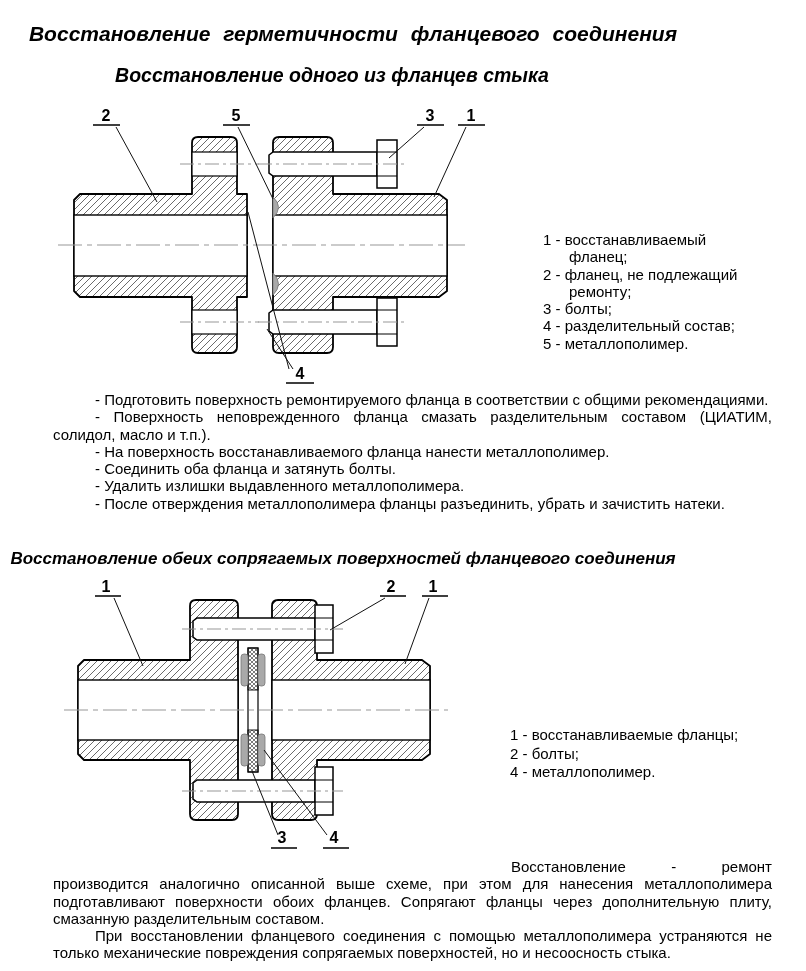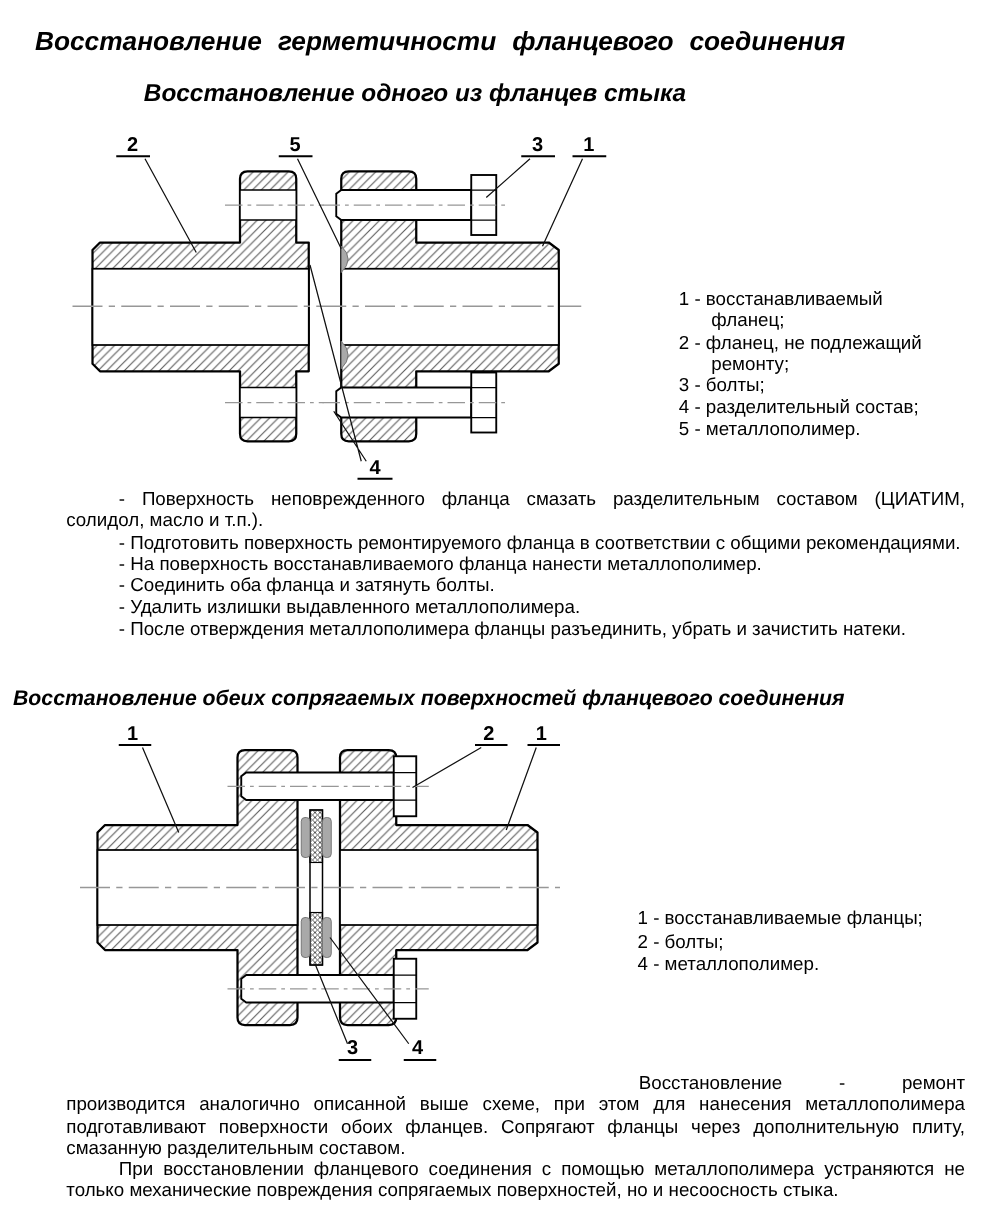--- a/index.html
+++ b/index.html
@@ -1,19 +1,19 @@
 <!DOCTYPE html>
 <html><head>
 <meta charset="utf-8">
 <style>
   html,body{margin:0;padding:0;background:#fff;}
   .page{position:relative;width:806px;height:971px;background:#fff;overflow:hidden;
         font-family:"Liberation Sans",sans-serif;color:#000;}
-  .title1{position:absolute;top:22px;left:0;width:706px;
-          font-size:21px;font-weight:bold;font-style:italic;word-spacing:7px;margin-left:28px;}
+  .title1{position:absolute;top:22px;left:0;width:706px;text-align:center;
+          font-size:21px;font-weight:bold;font-style:italic;word-spacing:7px;}
   .title2{position:absolute;top:64px;left:0;width:664px;text-align:center;
           font-size:19.5px;font-weight:bold;font-style:italic;}
   .section-title{position:absolute;top:549px;left:0;width:686px;text-align:center;
           font-size:17px;font-weight:bold;font-style:italic;}
   .diagram1{position:absolute;left:30px;top:100px;width:500px;height:290px;}
   .diagram2{position:absolute;left:40px;top:578px;width:440px;height:290px;}
   .legend{position:absolute;font-size:15px;line-height:17.3px;color:#000000;}
   .legend1{left:543px;top:231px;width:202px;}
   .legend2{left:510px;top:726px;width:262px;line-height:18.6px;}
   .legend-item{padding-left:26px;text-indent:-26px;}
@@ -90,22 +90,22 @@
 
   <div class="legend legend1">
     <div class="legend-item">1 - восстанавливаемый фланец;</div>
     <div class="legend-item">2 - фланец, не подлежащий ремонту;</div>
     <div class="legend-item">3 - болты;</div>
     <div class="legend-item">4 - разделительный состав;</div>
     <div class="legend-item">5 - металлополимер.</div>
   </div>
 
   <div class="instructions">
+    <p class="instr-item">- Подготовить поверхность ремонтируемого фланца в соответствии с общими рекомендациями.</p>
     <p class="instr-item">- Поверхность неповрежденного фланца смазать разделительным составом (ЦИАТИМ, солидол, масло и т.п.).</p>
-    <p class="instr-item">- Подготовить поверхность ремонтируемого фланца в соответствии с общими рекомендациями.</p>
     <p class="instr-item">- На поверхность восстанавливаемого фланца нанести металлополимер.</p>
     <p class="instr-item">- Соединить оба фланца и затянуть болты.</p>
     <p class="instr-item">- Удалить излишки выдавленного металлополимера.</p>
     <p class="instr-item">- После отверждения металлополимера фланцы разъединить, убрать и зачистить натеки.</p>
   </div>
 
   <div class="section-title">Восстановление обеих сопрягаемых поверхностей фланцевого соединения</div>
 
   <svg class="diagram2" viewBox="0 0 440 290">
     <defs>

